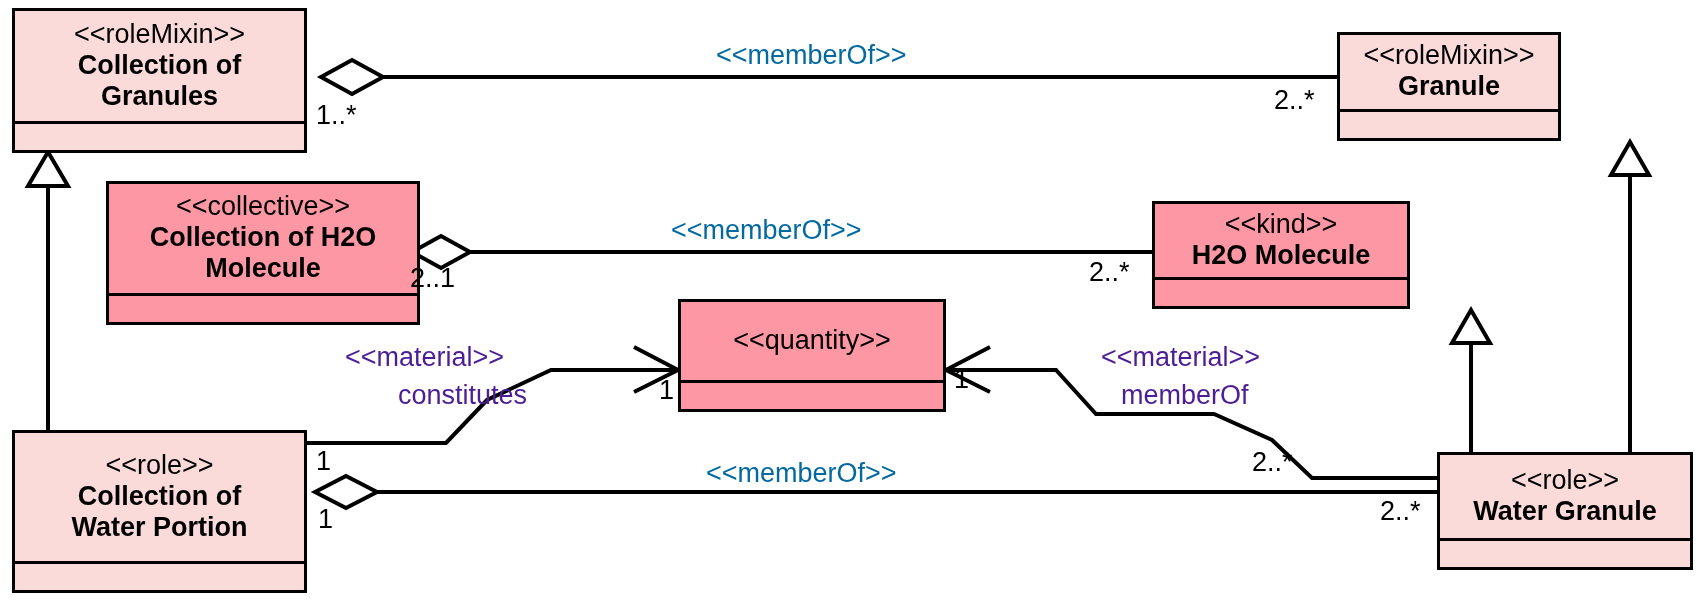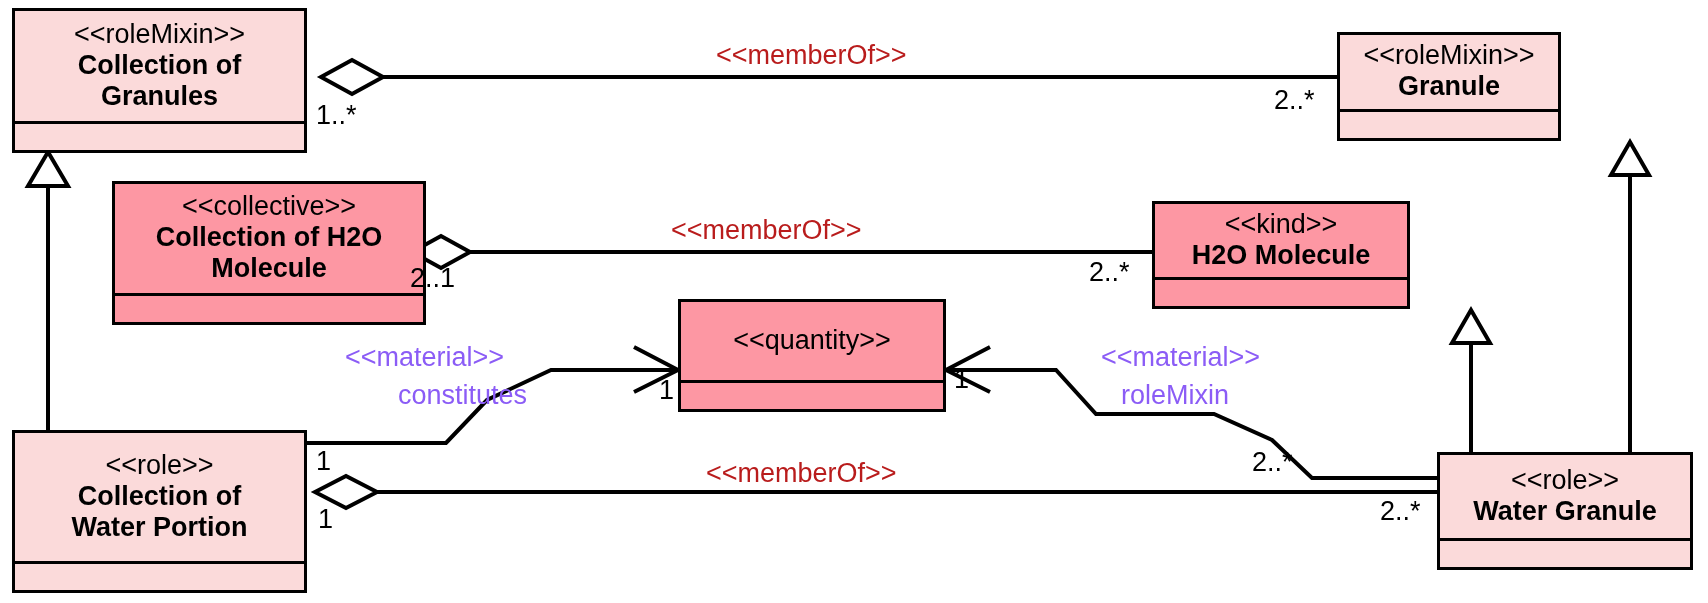--- a/index.html
+++ b/index.html
@@ -63,37 +63,37 @@
     height: 26px;
     flex: 0 0 auto;
   }
   .pink-light { background: #fbdada; }
   .pink-dark  { background: #fd97a3; }
 
   .edge-label {
     position: absolute;
     font-size: 27px;
     line-height: 30px;
-    color: #b91c1c;
+    color: #0369a1;
     white-space: nowrap;
     z-index: 6;
   }
   .mult {
     position: absolute;
     font-size: 27px;
     line-height: 29px;
     color: #000000;
     white-space: nowrap;
     z-index: 6;
   }
   .rel-label {
     position: absolute;
     font-size: 27px;
     line-height: 34px;
-    color: #8b5cf6;
+    color: #4c1d95;
     text-align: center;
     white-space: nowrap;
     z-index: 6;
   }
 </style>
 </head>
 <body>
 
 <div id="canvas">
 
@@ -152,21 +152,21 @@
   </div>
 
   <div class="uml-class pink-light" style="left:1337px; top:32px; width:224px; height:109px;">
     <div class="head">
       <div class="stereotype">&lt;&lt;roleMixin&gt;&gt;</div>
       <div class="cname">Granule</div>
     </div>
     <div class="attr-compartment"></div>
   </div>
 
-  <div class="uml-class pink-dark" style="left:112px; top:181px; width:314px; height:144px;">
+  <div class="uml-class pink-dark" style="left:106px; top:181px; width:314px; height:144px;">
     <div class="head">
       <div class="stereotype">&lt;&lt;collective&gt;&gt;</div>
       <div class="cname">Collection of H2O</div>
       <div class="cname">Molecule</div>
     </div>
     <div class="attr-compartment"></div>
   </div>
 
   <div class="uml-class pink-dark" style="left:1152px; top:201px; width:258px; height:108px;">
     <div class="head">
@@ -203,21 +203,21 @@
   <div class="edge-label" style="left:716px; top:40px;">&lt;&lt;memberOf&gt;&gt;</div>
 
   <div class="edge-label" style="left:671px; top:215px;">&lt;&lt;memberOf&gt;&gt;</div>
 
   <div class="edge-label" style="left:706px; top:458px;">&lt;&lt;memberOf&gt;&gt;</div>
 
   <div class="rel-label" style="left:345px; top:340px;">&lt;&lt;material&gt;&gt;</div>
   <div class="rel-label" style="left:362px; top:378px;margin-left:36px;">constitutes</div>
 
   <div class="rel-label" style="left:1101px; top:340px;">&lt;&lt;material&gt;&gt;</div>
-  <div class="rel-label" style="left:1121px; top:378px;">roleMixin</div>
+  <div class="rel-label" style="left:1121px; top:378px;">memberOf</div>
 
   <div class="mult" style="left:316px; top:101px;">1..*</div>
 
   <div class="mult" style="left:1274px; top:86px;">2..*</div>
 
   <div class="mult" style="left:410px; top:264px;">2..1</div>
 
   <div class="mult" style="left:1089px; top:258px;">2..*</div>
 
   <div class="mult" style="left:659px; top:376px;">1</div>

